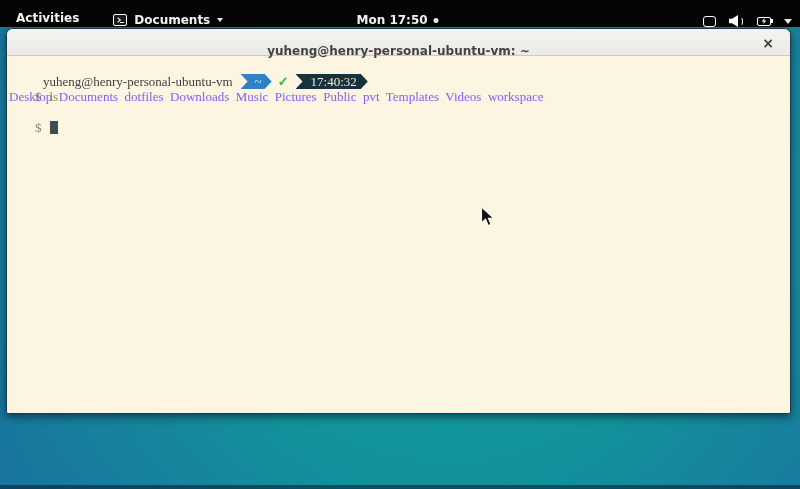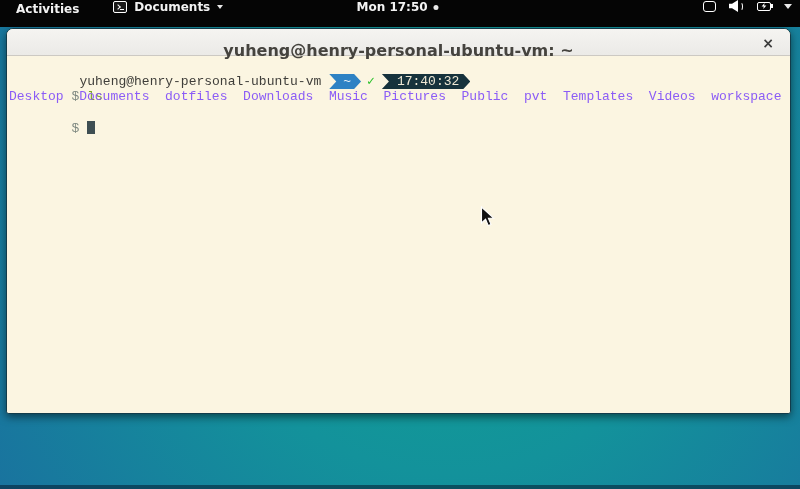--- a/index.html
+++ b/index.html
@@ -2,21 +2,21 @@
 <html><head>
 <meta charset="utf-8">
 <style>
   * { margin:0; padding:0; box-sizing:border-box; }
   html,body { width:800px; height:489px; overflow:hidden; background:#000;
               font-family:"DejaVu Sans", sans-serif; }
   .stage { position:relative; width:800px; height:489px; overflow:hidden; }
 
   
   .topbar { position:absolute; top:0; left:0; width:800px; height:27px;
-            background:#050505; display:flex; align-items:flex-start; z-index:30;
+            background:#050505; display:flex; align-items:flex-end; z-index:30;
             color:#f2f2f2; font-size:12px; font-weight:700; }
   .activities { margin-left:10px; padding:2px 6px; cursor:pointer; }
   .appmenu { margin-left:28px; display:flex; align-items:center; gap:7px; cursor:pointer; }
   .term-ico { width:14px; height:12px; border:1px solid #fff; border-radius:2px;
               background:#1a1a1a; position:relative; }
   .term-ico .ch { position:absolute; left:2px; top:3px; width:4px; height:4px;
                   border-right:1.5px solid #fff; border-bottom:1.5px solid #fff;
                   transform:rotate(-45deg); }
   .term-ico .us { position:absolute; right:2px; bottom:2px; width:4px; height:1.5px; background:#fff; }
   .tri-down { width:0; height:0; border-left:4px solid transparent;
@@ -44,28 +44,28 @@
                     background:rgba(4,28,48,0.55); }
 
   
   .window { position:absolute; left:6px; top:28px; width:785px; height:386px;
             border-radius:7px 7px 3px 3px; border:1px solid #123c4b;
             box-shadow:0 3px 9px rgba(0,0,0,0.5); overflow:hidden; z-index:10;
             background:#fbf5e1; }
   .titlebar { height:27px; background:linear-gradient(#f5f4f1,#ebeae7);
               border-bottom:1px solid #ccc9c3; position:relative;
               display:flex; align-items:center; justify-content:center; cursor:default; }
-  .titlebar .title { font-size:16px; font-weight:700; color:#45433e;margin-top:17px; }
+  .titlebar .title { font-size:12px; font-weight:700; color:#45433e;margin-top:17px; }
   .close-btn { position:absolute; right:10px; top:0; height:27px; width:24px;
                display:flex; align-items:center; justify-content:center; cursor:pointer; }
   .close-btn .x { font-size:14px; font-weight:700; color:#3c3c3c; line-height:1; }
 
   
   .content { height:366px; background:#fbf5e1; padding:3px 0 0 2px; cursor:text;
-             font-family:Liberation Mono, monospace; font-size:13px; color:#3f3e3a; }
+             font-family:Liberation Serif, serif; font-size:13px; color:#3f3e3a; }
   .line { height:15px; line-height:15px; white-space:pre; }
   .prompt-line { padding-left:8px; }
   .uh { color:#3f3e3a; }
   .seg { display:inline-block; vertical-align:top; height:15px; line-height:15px;
          clip-path:polygon(0 0, calc(100% - 7px) 0, 100% 50%, calc(100% - 7px) 100%, 0 100%, 7px 50%); }
   .seg.cwd { background:#2e82c4; color:#eaf4fb; padding:0 10px 0 14px; margin-left:8px; }
   .seg.time { background:#16323c; color:#eee8d5; padding:0 11px 0 15px; margin-left:2px; }
   .check { color:#2bc22b; font-weight:700; margin-left:6px; margin-right:5px; }
   .dollar { color:#7e8880; }
   .cmd { color:#7aa327; margin-left:8px; }

